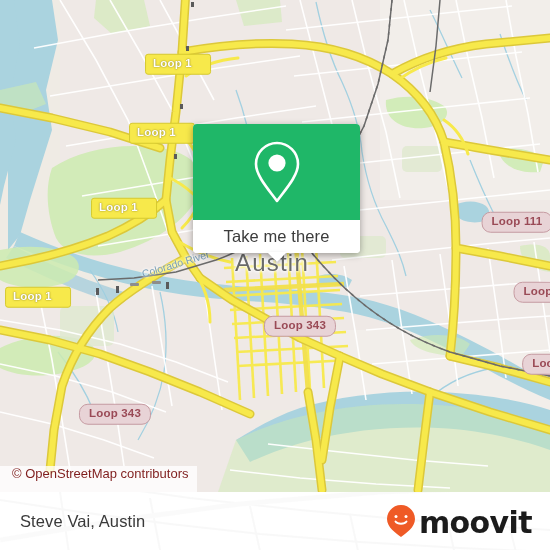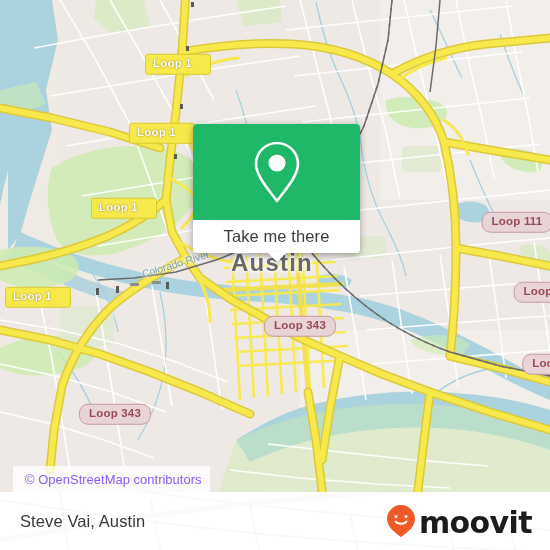--- a/index.html
+++ b/index.html
@@ -54,21 +54,21 @@
     color: #9a4a56;
     font-size: 11.5px;
     padding: 3px 9px 4px 9px;
     border-radius: 9px;
   }
   .place-label {
     position: absolute;
     transform: translate(-50%, -50%);
     color: #6a6a6a;
     font-size: 24px;
-    font-weight: bold;
+    font-weight: normal;
     letter-spacing: 1.2px;
     text-shadow: 0 0 3px #fff, 0 0 3px #fff, 0 0 5px #fff;
     white-space: nowrap;
   }
   .water-label {
     position: absolute;
     color: #7a9fb8;
     font-size: 10.5px;
     white-space: nowrap;
     text-shadow: 0 0 3px #fff, 0 0 3px #fff;
@@ -115,26 +115,24 @@
     filter: drop-shadow(0 2px 2px rgba(0,0,0,.22));
   }
 
   
   .attribution {
     position: absolute;
     left: 0; top: 466px;
     height: 26px;
     padding: 0 8px 0 12px;
     display: flex;
-    align-items: center;
     background: rgba(255,255,255,.78);
     font-size: 13px;
-    color: #8b5cf6;
+    color: #7f1d1d;
     white-space: nowrap;
-    margin-left: 13px;
   }
 
   
   .footer {
     position: absolute;
     left: 0; top: 492px;
     width: 550px; height: 58px;
     background: #ffffff;
     overflow: hidden;
   }

